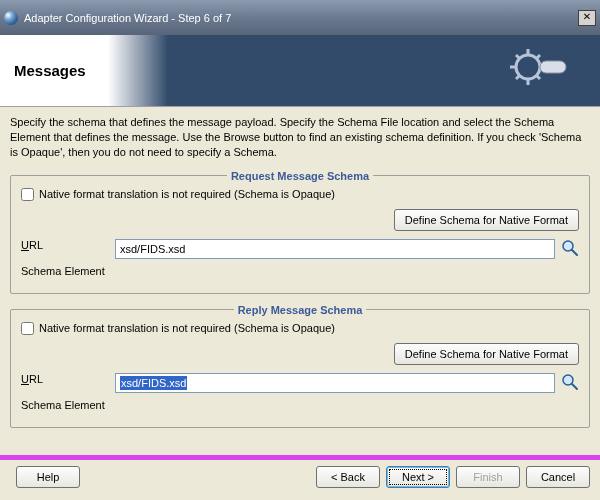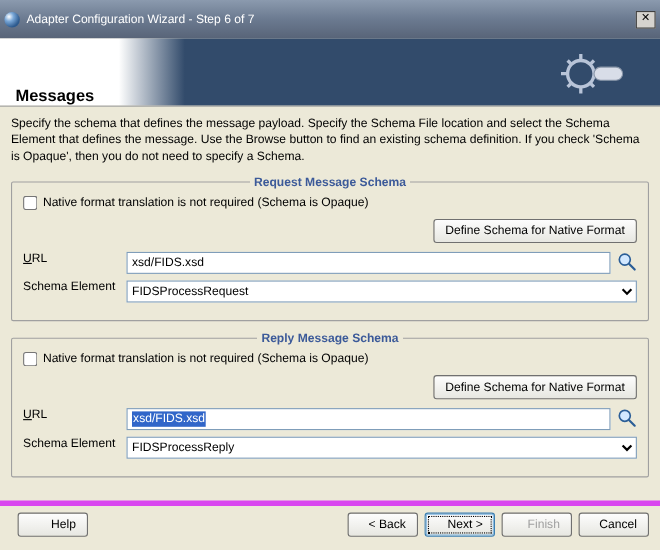--- a/index.html
+++ b/index.html
@@ -33,24 +33,24 @@
     width: 18px; height: 16px;
     background: #d6d3ce;
     border: 1px solid #404040;
     color: #000;
     font-size: 10px;
     line-height: 12px;
     text-align: center;
     cursor: pointer;
   }
   .banner {
-    height: 62px;
+    height: 72px;
     background: linear-gradient(to right, #fff 0%, #fff 18%, #324b6b 28%, #324b6b 100%);
     display: flex;
-    align-items: flex-end;
+    align-items: center;
     border-bottom: 1px solid #9f9f9f;
     position: relative;
   }
   .banner .page-title {
     font-size: 15px;
     font-weight: bold;
     color: #000;
     margin-left: 14px;
   }
   .banner .gear {
@@ -95,21 +95,20 @@
   }
   button.std {
     font-family: inherit;
     font-size: 11px;
     padding: 2px 10px;
     height: 22px;
     background: linear-gradient(to bottom, #fdfdfd 0%, #e7e7e1 100%);
     border: 1px solid #707070;
     border-radius: 3px;
     cursor: pointer;
-    text-align: right;
   }
   button.std:disabled {
     color: #a0a0a0;
     cursor: default;
   }
   .field-row {
     display: flex;
     align-items: flex-start;
     gap: 6px;
     margin-bottom: 6px;
@@ -223,23 +222,20 @@
     <div class="field-row">
       <span class="field-label"><span class="underline-letter">U</span>RL</span>
       <input type="text" value="xsd/FIDS.xsd" style="">
       <svg class="magnifier" viewBox="0 0 18 18">
         <circle cx="7" cy="7" r="5" fill="#d2e8ff" stroke="#2b5e97" stroke-width="1.5"></circle>
         <line x1="11" y1="11" x2="16" y2="16" stroke="#2b5e97" stroke-width="2" stroke-linecap="round"></line>
       </svg>
     </div>
     <div class="field-row">
       <span class="field-label">Schema Element</span>
-      <select>
-        <option>FIDSProcessRequest</option>
-      </select>
     </div>
   </fieldset>
 
   <fieldset>
     <legend>Reply Message Schema</legend>
     <div class="checkbox-row">
       <input type="checkbox" style="">
       <span>Native format translation is not required (Schema is Opaque)</span>
     </div>
     <div class="btn-row">
@@ -251,23 +247,20 @@
         <input type="text" class="selected-text" value="xsd/FIDS.xsd" style="">
         <span class="sel-overlay">xsd/FIDS.xsd</span>
       </div>
       <svg class="magnifier" viewBox="0 0 18 18">
         <circle cx="7" cy="7" r="5" fill="#d2e8ff" stroke="#2b5e97" stroke-width="1.5"></circle>
         <line x1="11" y1="11" x2="16" y2="16" stroke="#2b5e97" stroke-width="2" stroke-linecap="round"></line>
       </svg>
     </div>
     <div class="field-row">
       <span class="field-label">Schema Element</span>
-      <select>
-        <option>FIDSProcessReply</option>
-      </select>
     </div>
   </fieldset>
 </div>
 
 <div class="footer">
   <button class="std">Help</button>
   <div class="spacer"></div>
   <button class="std">&lt; Back</button>
   <button class="std focus-ring">Next &gt;</button>
   <button class="std" disabled="">Finish</button>

